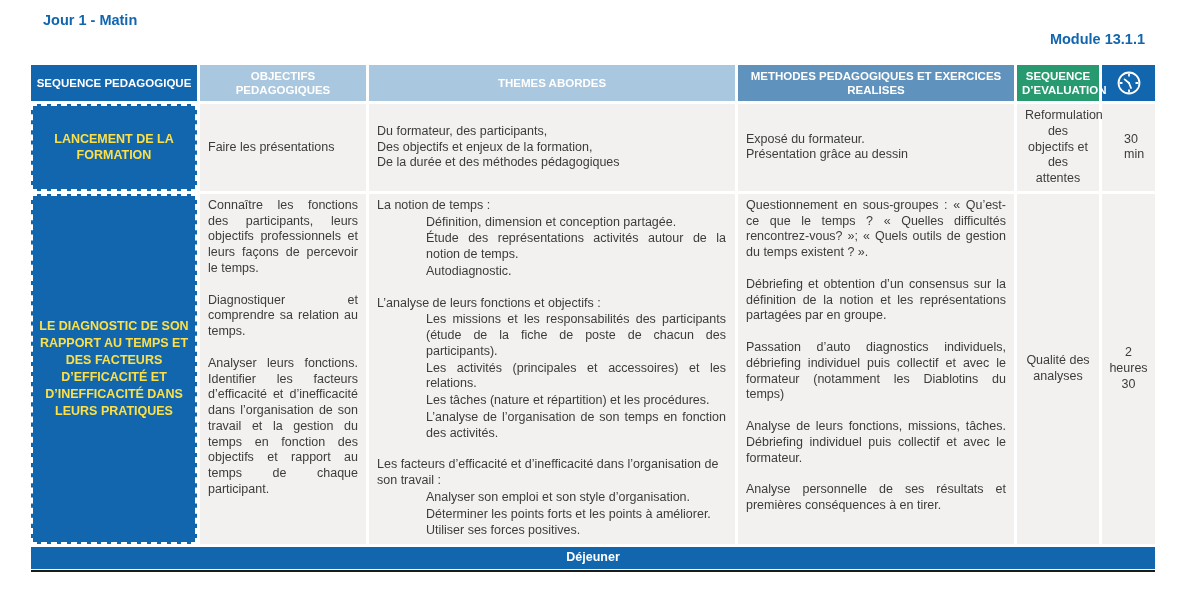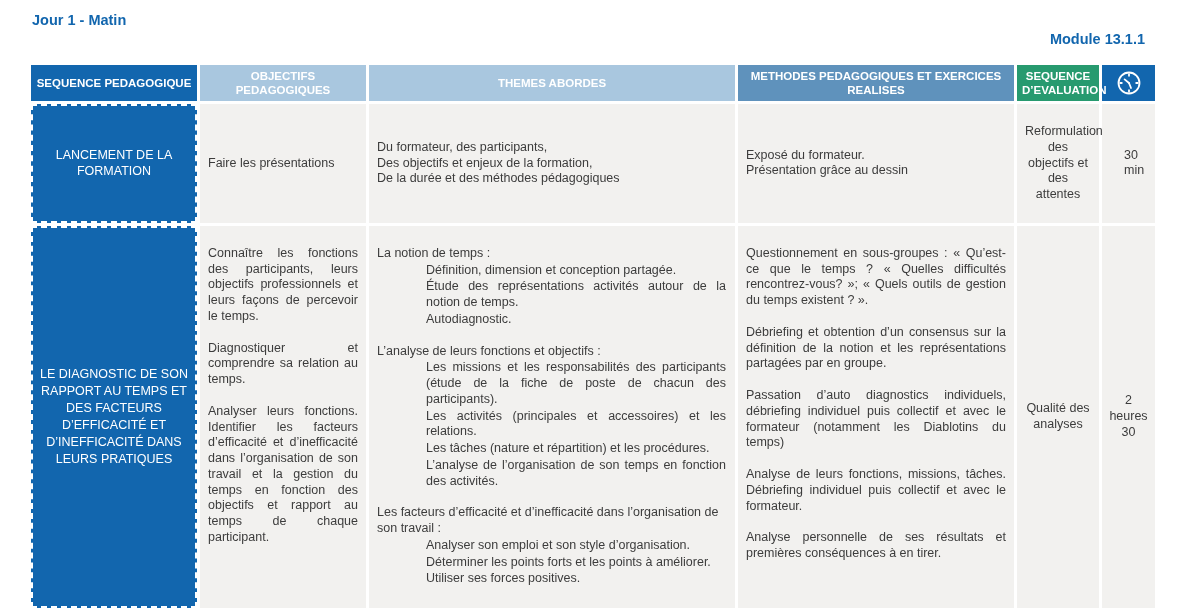--- a/index.html
+++ b/index.html
@@ -8,35 +8,35 @@
     width: 1186px; height: 609px;
     background: #ffffff;
     font-family: "Liberation Sans", sans-serif;
     color: #3c3c3c;
     -webkit-font-smoothing: antialiased;
   }
   .page { padding: 0 28px; }
 
   .page-header { position: relative; height: 62px; }
   .title-left {
-    position: absolute; left: 4px; top: 12px;
+    position: absolute; left: 15px; top: 12px;
     color: #1266ae; font-weight: bold; font-size: 14.5px;
   }
   .title-right {
     position: absolute; right: 13px; top: 31px;
     color: #1266ae; font-weight: bold; font-size: 14.5px;
   }
 
   table.schedule {
     border-collapse: separate;
     border-spacing: 3px;
     table-layout: fixed;
     width: 1130px;
   }
-  th, td { padding: 20px 8px; }
+  th, td { padding: 4px 8px; }
 
   
   th {
     color: #ffffff; font-weight: bold; font-size: 11.5px;
     text-align: center; vertical-align: middle;
     height: 36px; line-height: 1.22; padding: 4px 5px;
   }
   .h-seq   { background: #1266ae; }
   .h-obj   { background: #a9c7df; }
   .h-them  { background: #a9c7df; }
@@ -44,21 +44,21 @@
   .h-modal { background: #279a6f; }
   .h-time  { background: #1266ae; padding: 2px; }
   .h-time svg { display: block; margin: 0 auto; }
 
   
   td { background: #f2f1ef; font-size: 12.5px; line-height: 1.26; vertical-align: top; }
 
   td.seq-cell {
     background: #1266ae;
     border: 2px dashed #ffffff;
-    color: #ffffff; font-weight: normal; font-size: 12.5px;
+    color: #fde047; font-weight: bold; font-size: 12.5px;
     text-align: center; vertical-align: middle;
     line-height: 1.35; padding: 8px 6px;
   }
   td.v-mid { vertical-align: middle; }
   td.center { text-align: center; }
 
   .para { margin: 0 0 16px 0; text-align: justify; }
   .para:last-child { margin-bottom: 0; }
   .line { margin: 0; }
 

